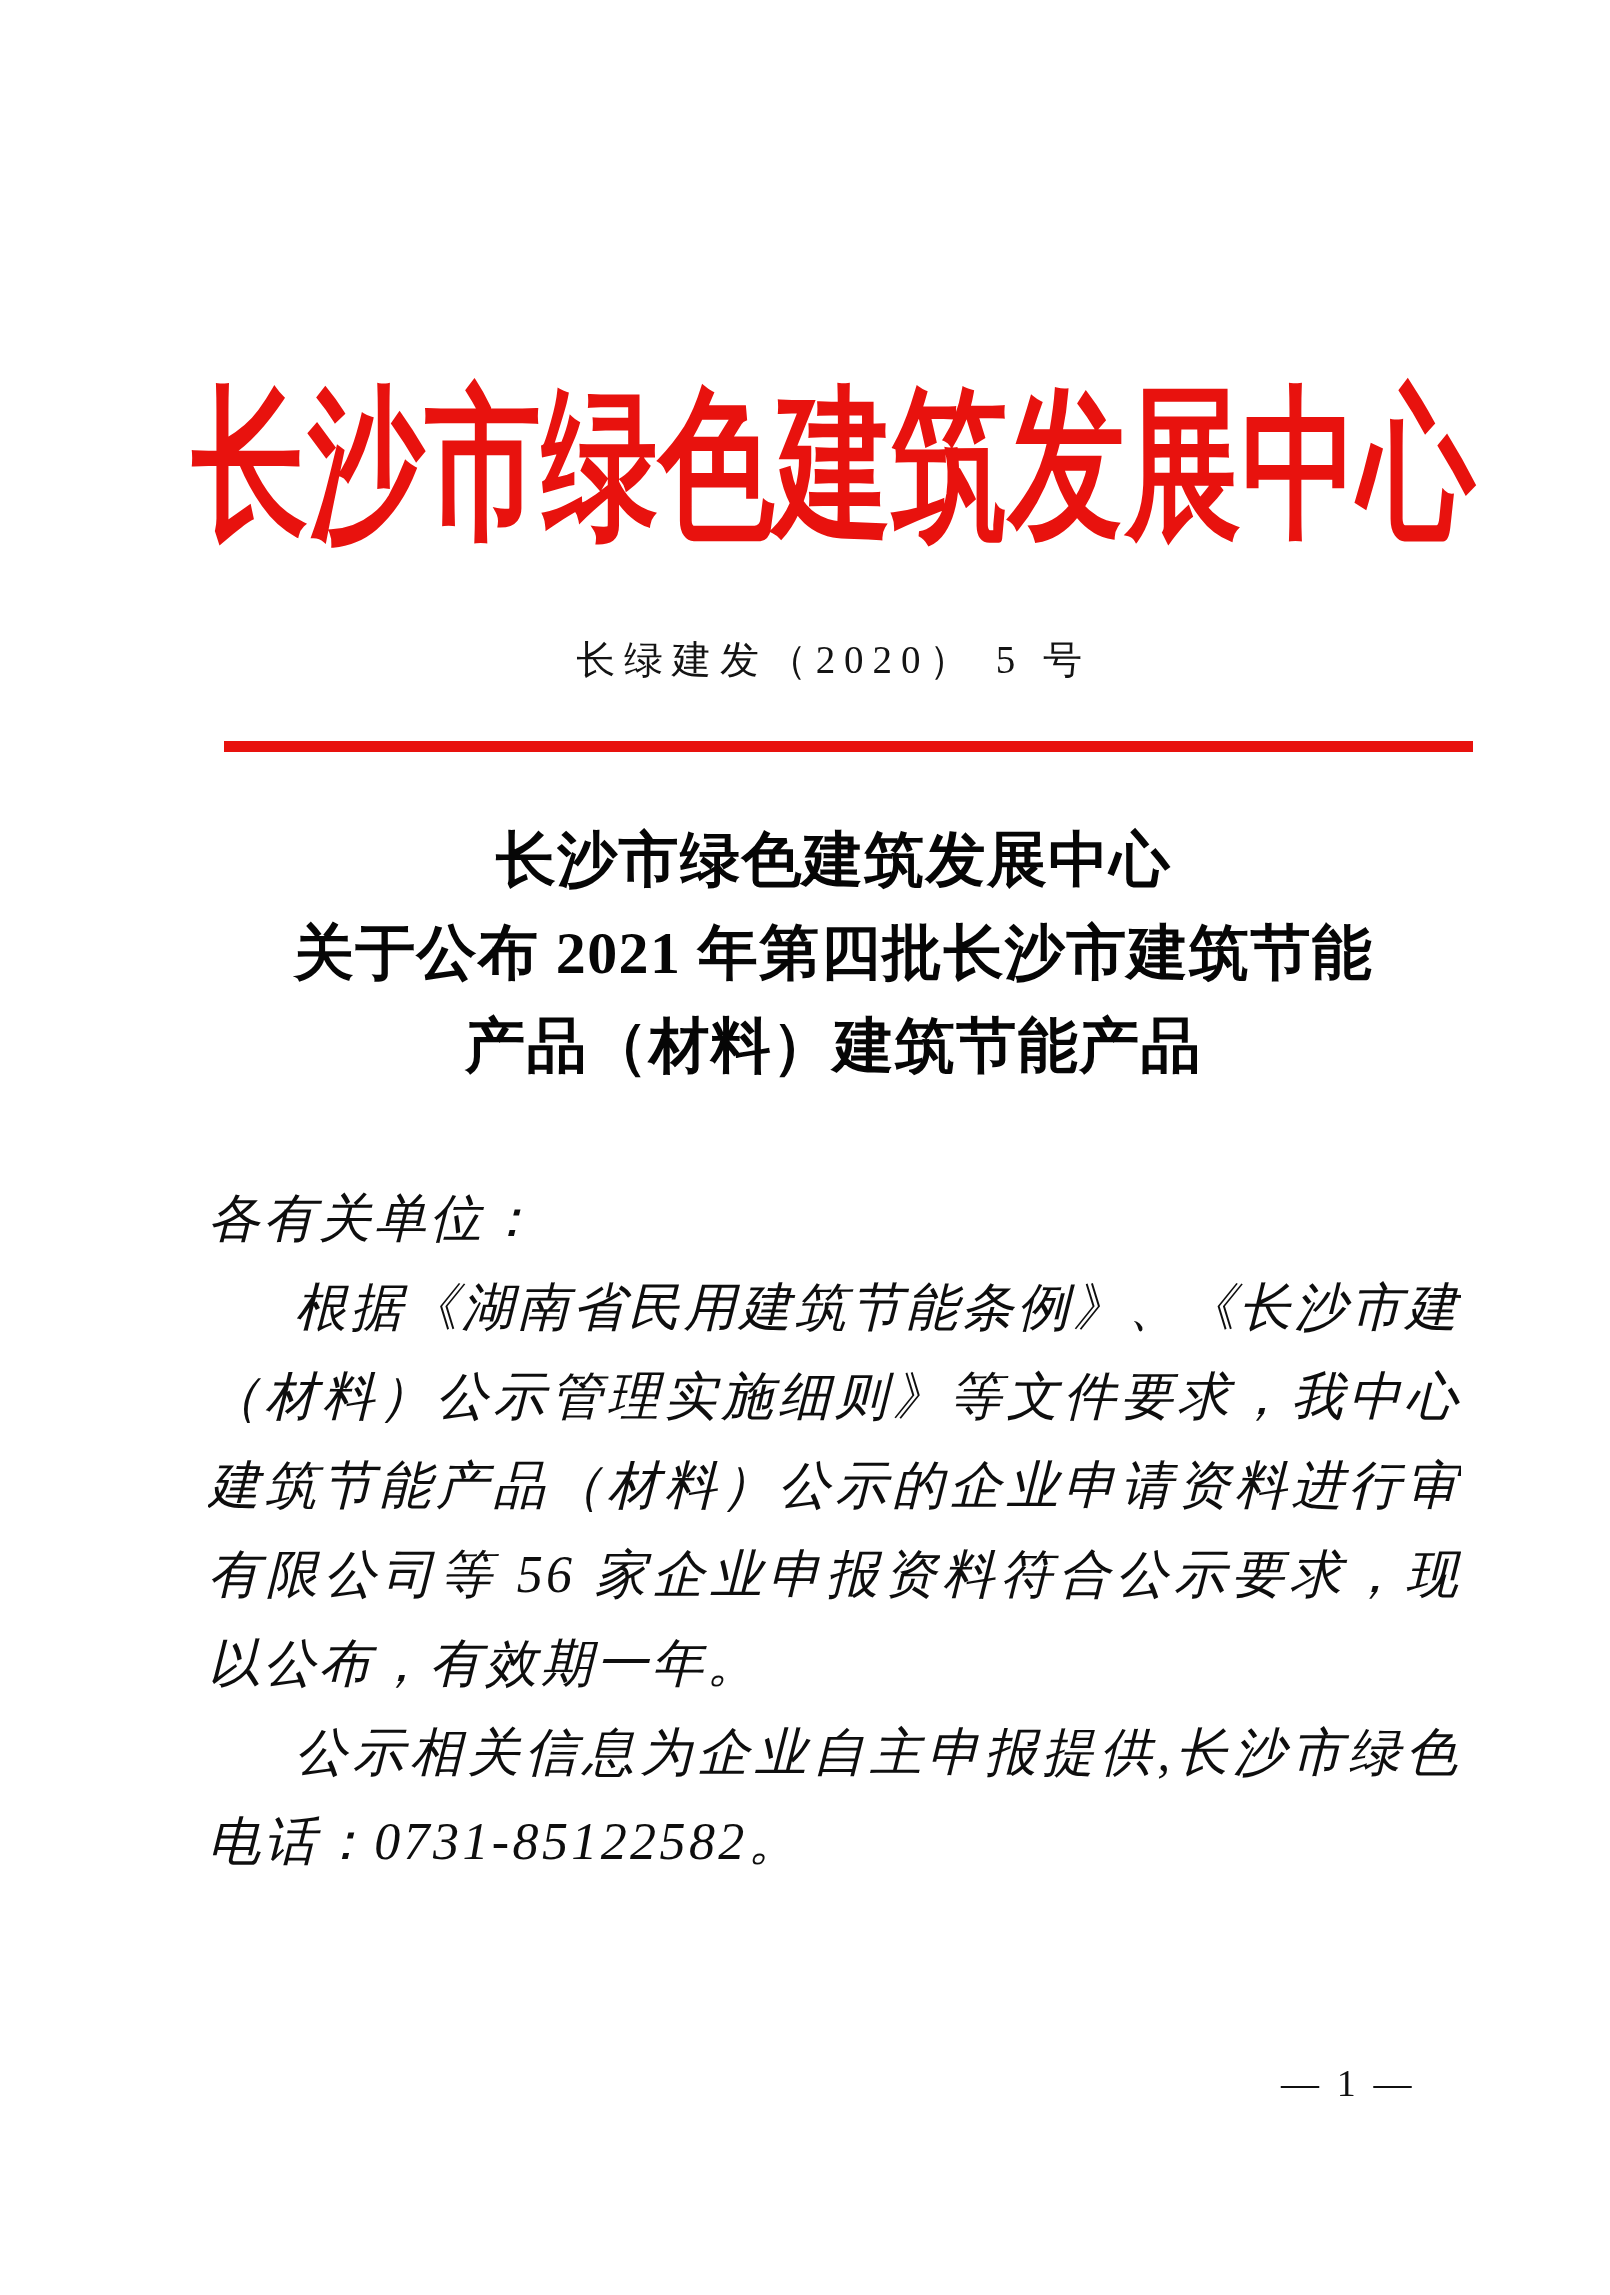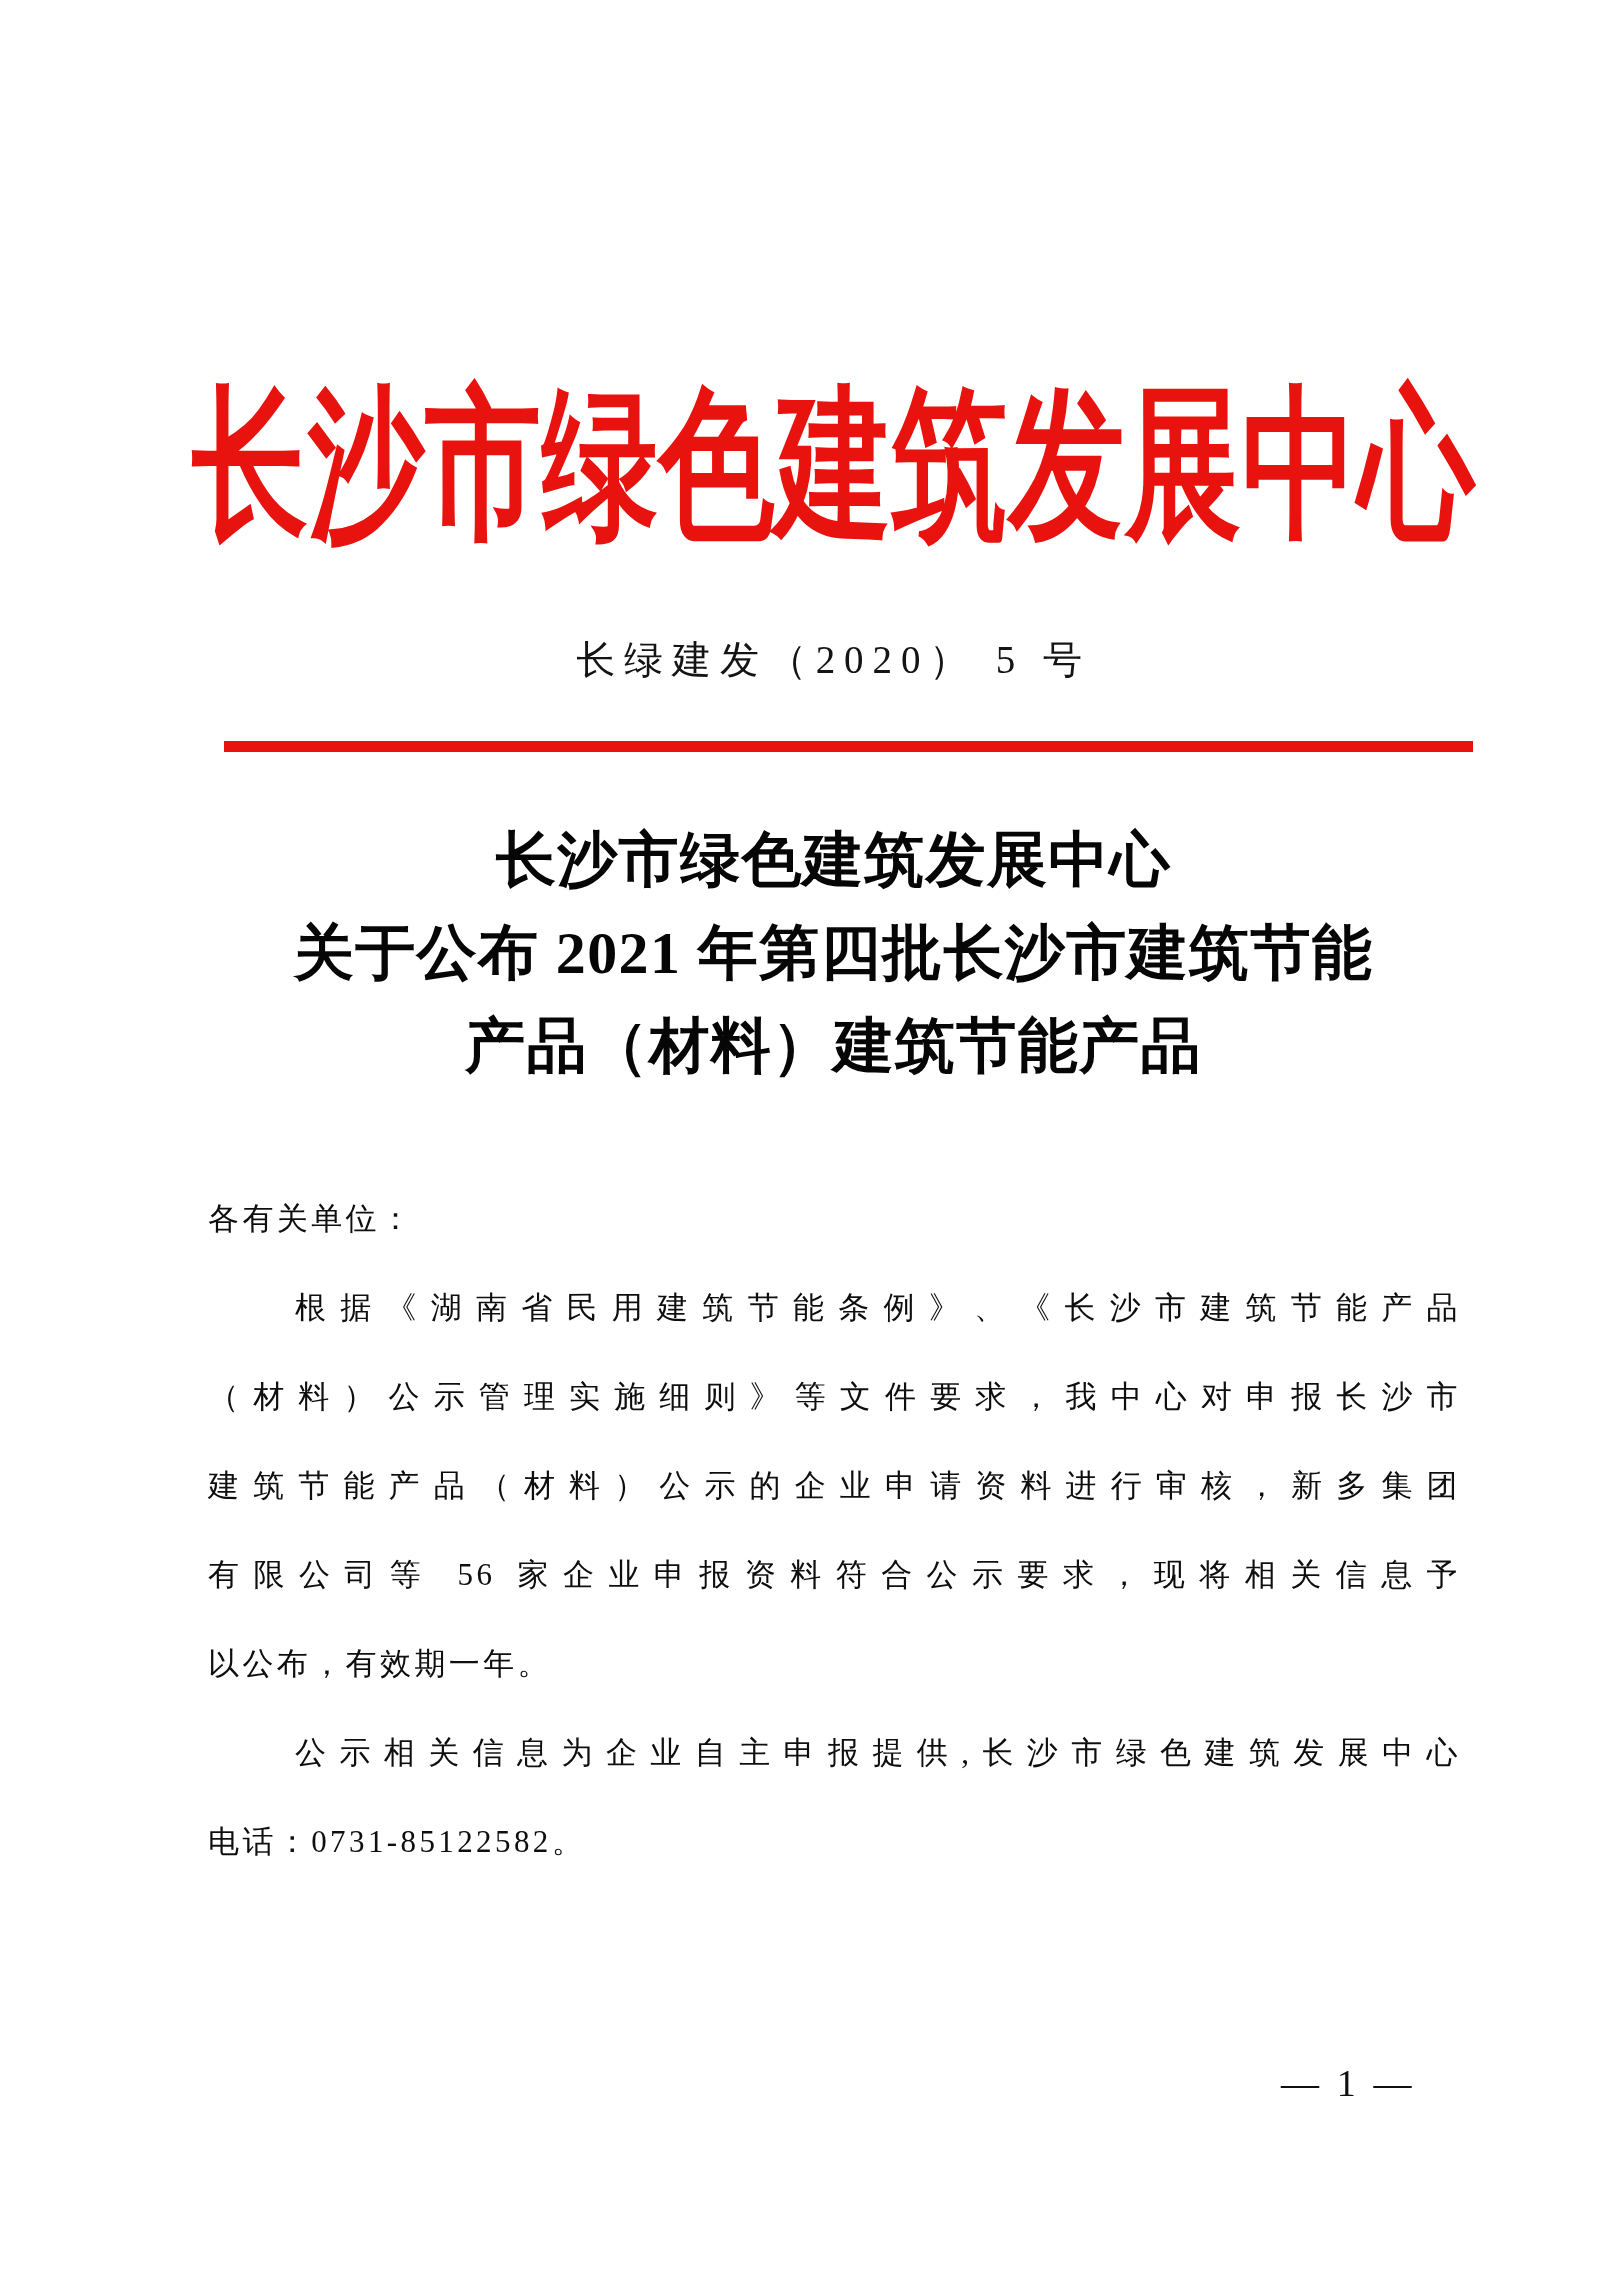--- a/index.html
+++ b/index.html
@@ -70,23 +70,24 @@
     line-height:93px;
     color:#060606;
     letter-spacing:1.4px;
   }
   
   .body-text{
     position:absolute;
     top:1174px;
     left:180px;
     width:1253px;
-    font-size:31px;
+    font-size:52px;
     color:#0e0e0e;
     letter-spacing:3.4px;
+    font-style:italic;
   }
   .body-line{
     height:89px;
     line-height:89px;
     white-space:pre-wrap;
     overflow:hidden;
   }
   .body-line.indent{text-indent:87px;}
   .body-line.fill{
     text-align:justify;

